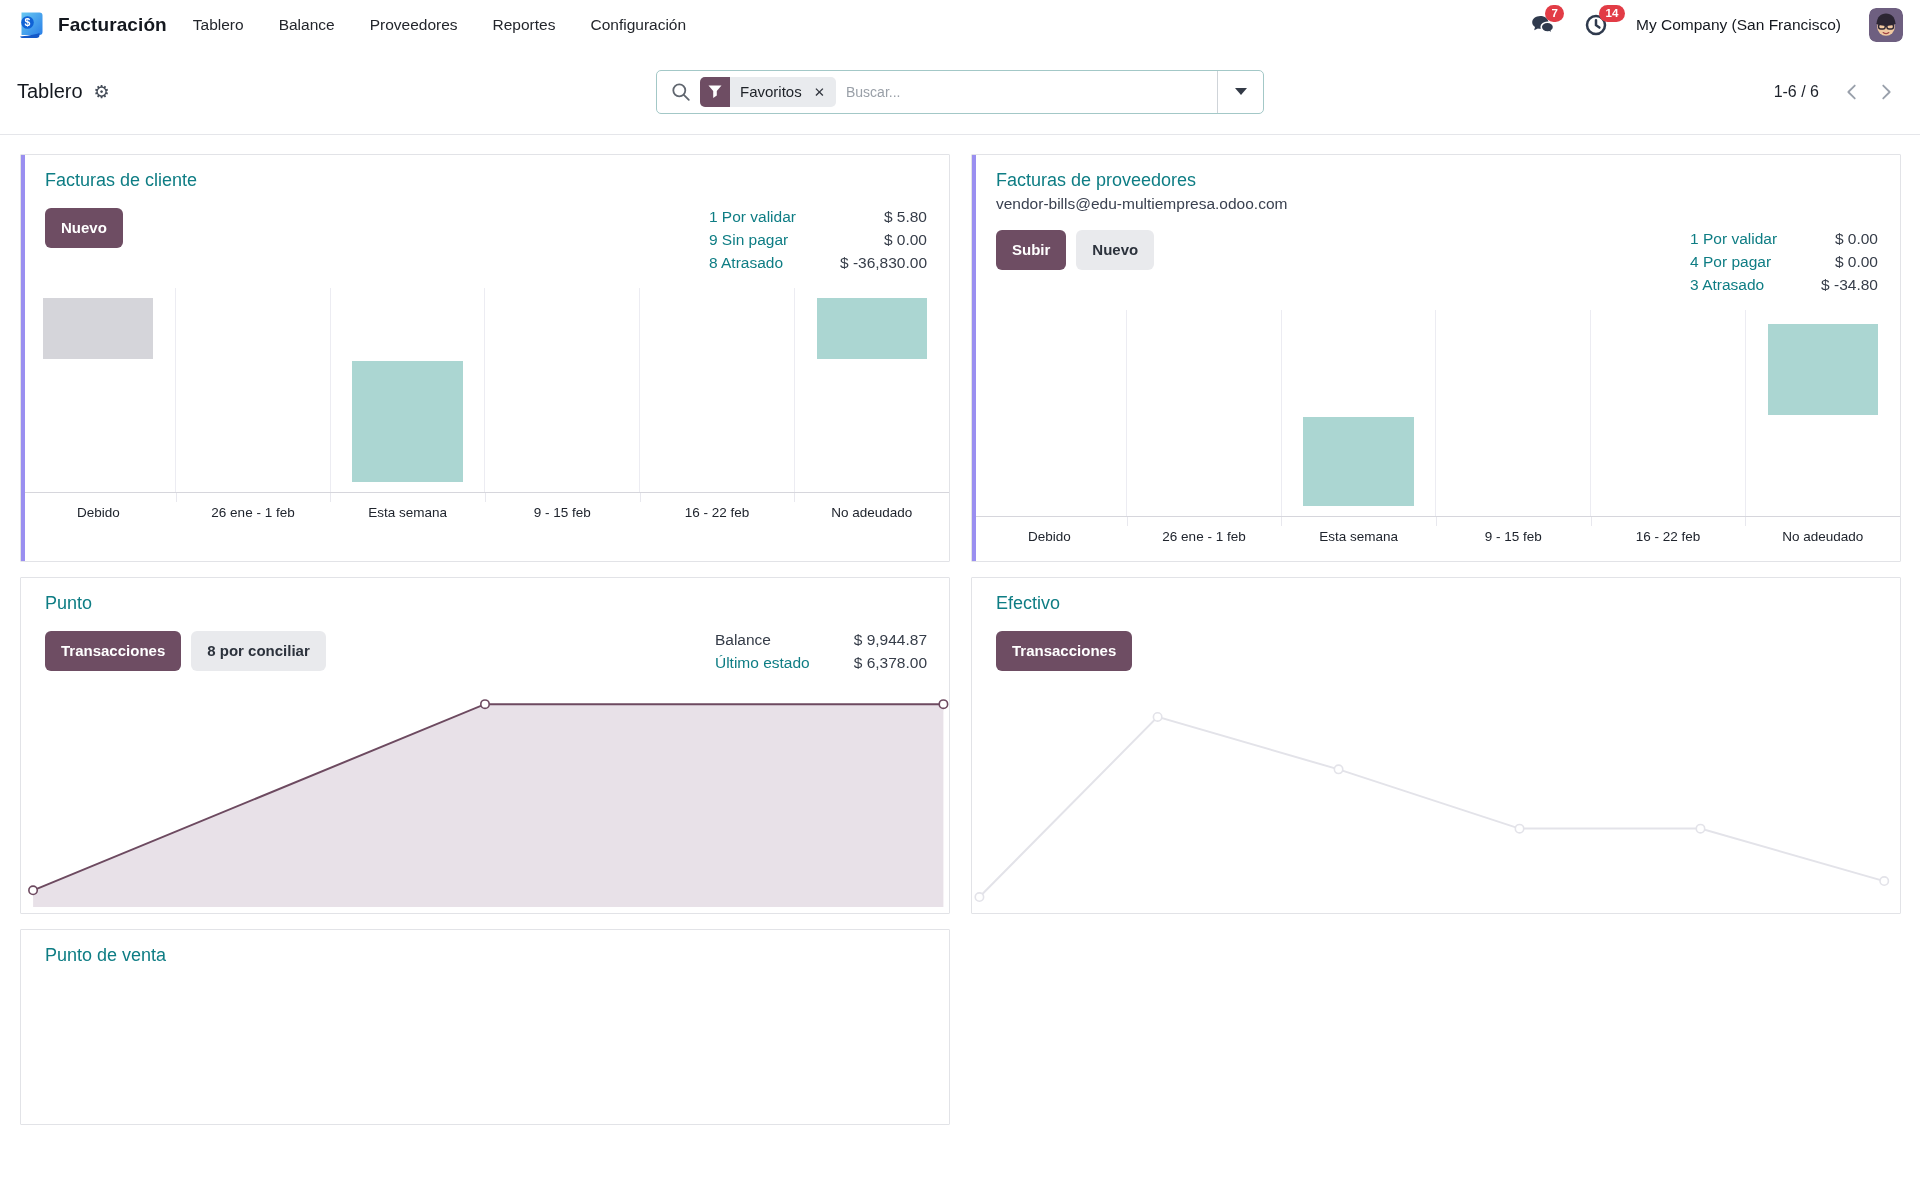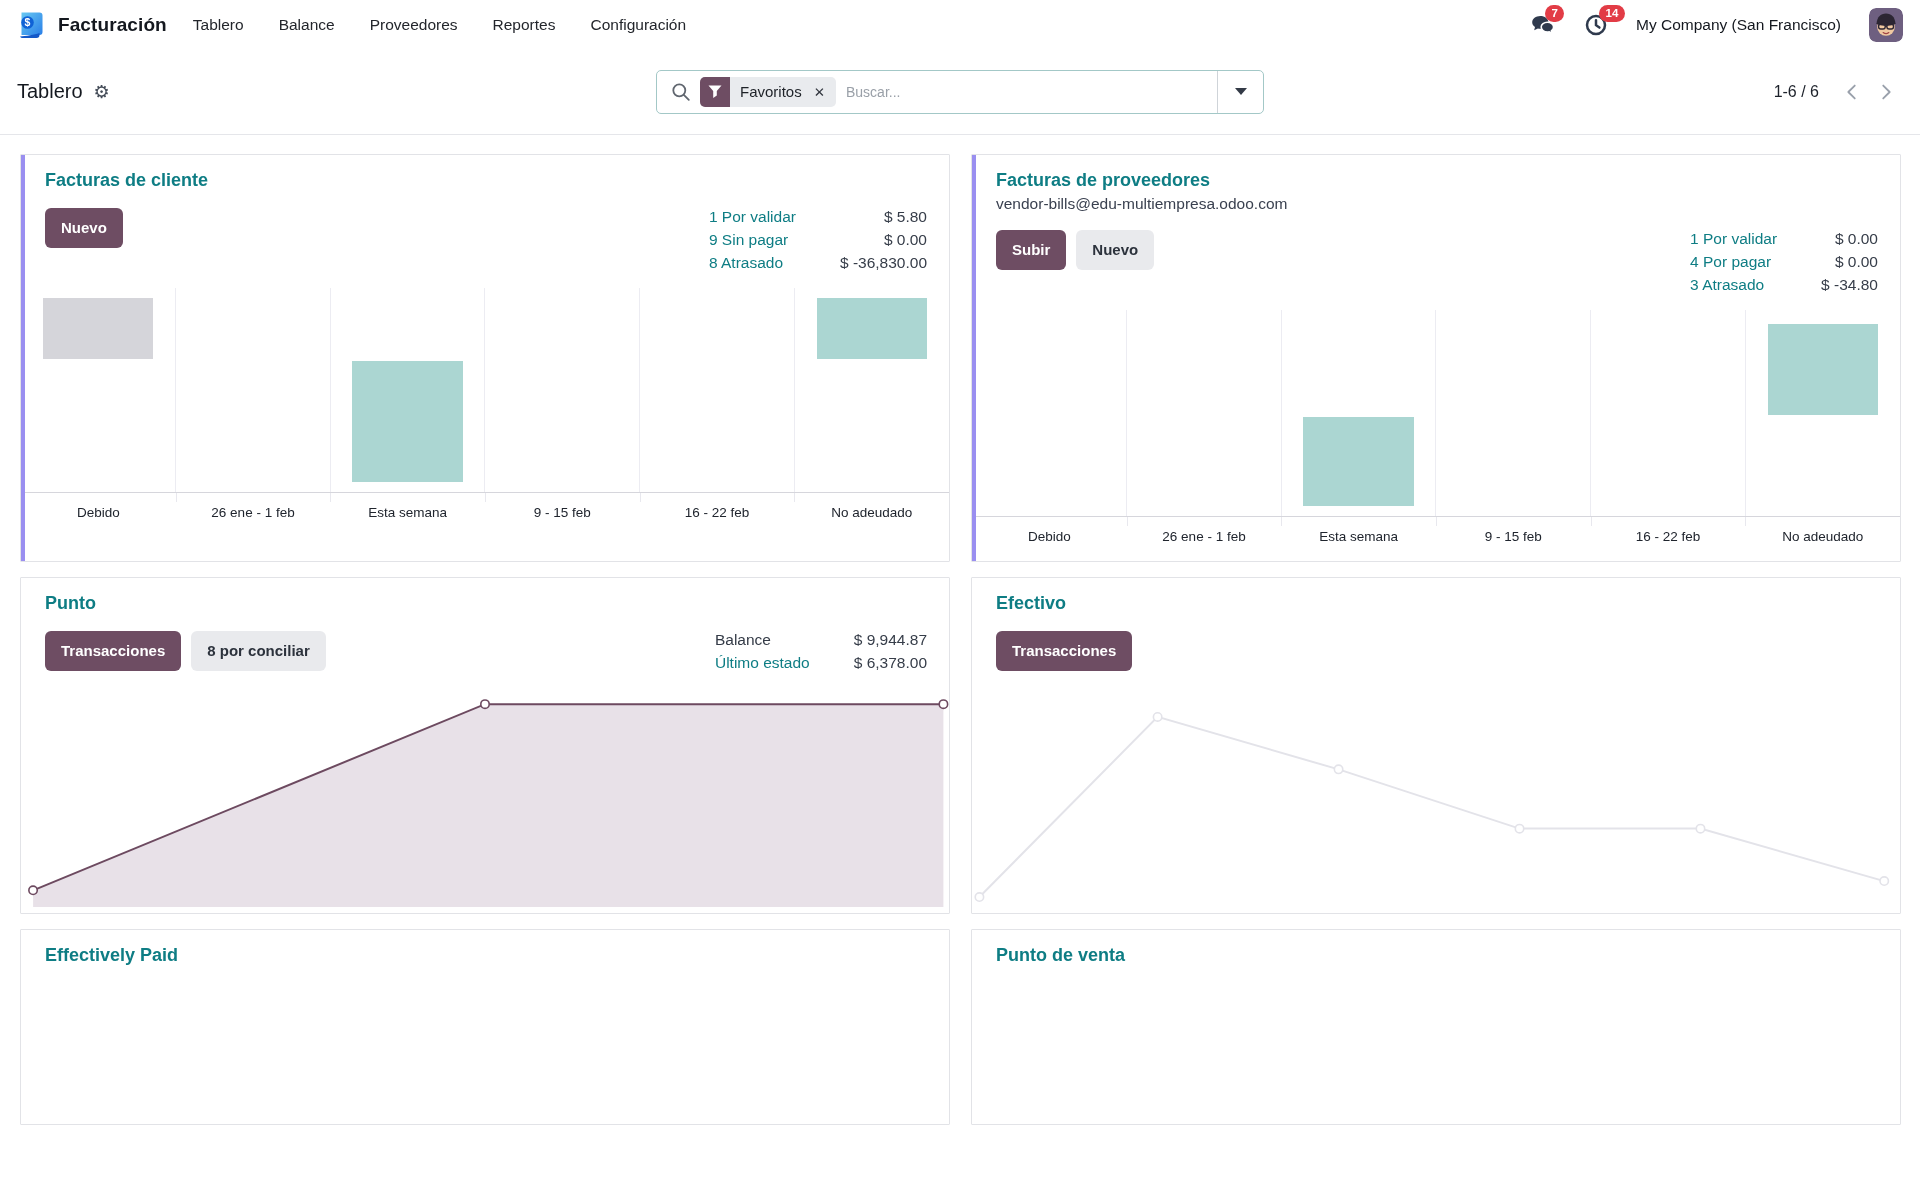--- a/index.html
+++ b/index.html
@@ -44,21 +44,21 @@
   .pager-value { font-size:16px; color:#1d222b; margin-right:16px; cursor:pointer; }
   .pager-btn { cursor:pointer; display:flex; padding:4px 6px; }
 
   
   .content { padding:19px 19px 0 20px; display:grid; grid-template-columns:1fr 1fr;
              grid-template-rows:408px 337px 196px; gap:15px 21px; }
   .card { background:#fff; border:1px solid #e2e3e7; border-radius:1px; position:relative;
           display:flex; flex-direction:column; overflow:hidden; }
   .card.striped::before { content:""; position:absolute; left:0; top:0; bottom:0; width:4px; background:#9a8ff0; z-index:2; }
   .card-head { padding:15px 22px 0 24px; }
-  .card-title { font-size:18px; font-weight:700; color:#0e7d84; cursor:pointer; display:inline-block; }
+  .card-title { font-size:18px; font-weight:400; color:#0e7d84; cursor:pointer; display:inline-block; }
   .card-sub { font-size:15.5px; color:#3a4150; margin-top:4px; }
   .card-actions { display:flex; justify-content:space-between; align-items:flex-start;
                   padding:0 22px 0 24px; margin-top:17px; }
   .btn-row { display:flex; gap:10px; }
   .btn { border:none; border-radius:6px; font-size:15px; font-family:inherit; padding:9px 16px;
          cursor:pointer; line-height:1.45; font-weight:700; }
   .btn-primary { background:#6e4d63; color:#fff; }
   .btn-secondary { background:#e9eaed; color:#2c323c; }
   .stats { display:grid; grid-template-columns:auto auto; column-gap:44px; row-gap:5px;
            font-size:15.5px; align-items:center; }
@@ -319,25 +319,20 @@
             <circle cx="7.424000000000001" cy="212.04" r="4.2" fill="#fff" stroke="#e3e3e9" stroke-width="1.6"></circle>
             <circle cx="185.6" cy="31.92" r="4.2" fill="#fff" stroke="#e3e3e9" stroke-width="1.6"></circle>
             <circle cx="366.56" cy="84.36" r="4.2" fill="#fff" stroke="#e3e3e9" stroke-width="1.6"></circle>
             <circle cx="547.52" cy="143.64" r="4.2" fill="#fff" stroke="#e3e3e9" stroke-width="1.6"></circle>
             <circle cx="728.48" cy="143.64" r="4.2" fill="#fff" stroke="#e3e3e9" stroke-width="1.6"></circle>
             <circle cx="912.2239999999999" cy="196.08" r="4.2" fill="#fff" stroke="#e3e3e9" stroke-width="1.6"></circle>
           </svg>
         </div>
     </div>
 
-    <div class="card">
-      <div class="card-head">
-        <span class="card-title">Effectively Paid</span>
-      </div>
-    </div>
 
     <div class="card">
       <div class="card-head">
         <span class="card-title">Punto de venta</span>
       </div>
     </div>
 
   </div>
 </div>
 

